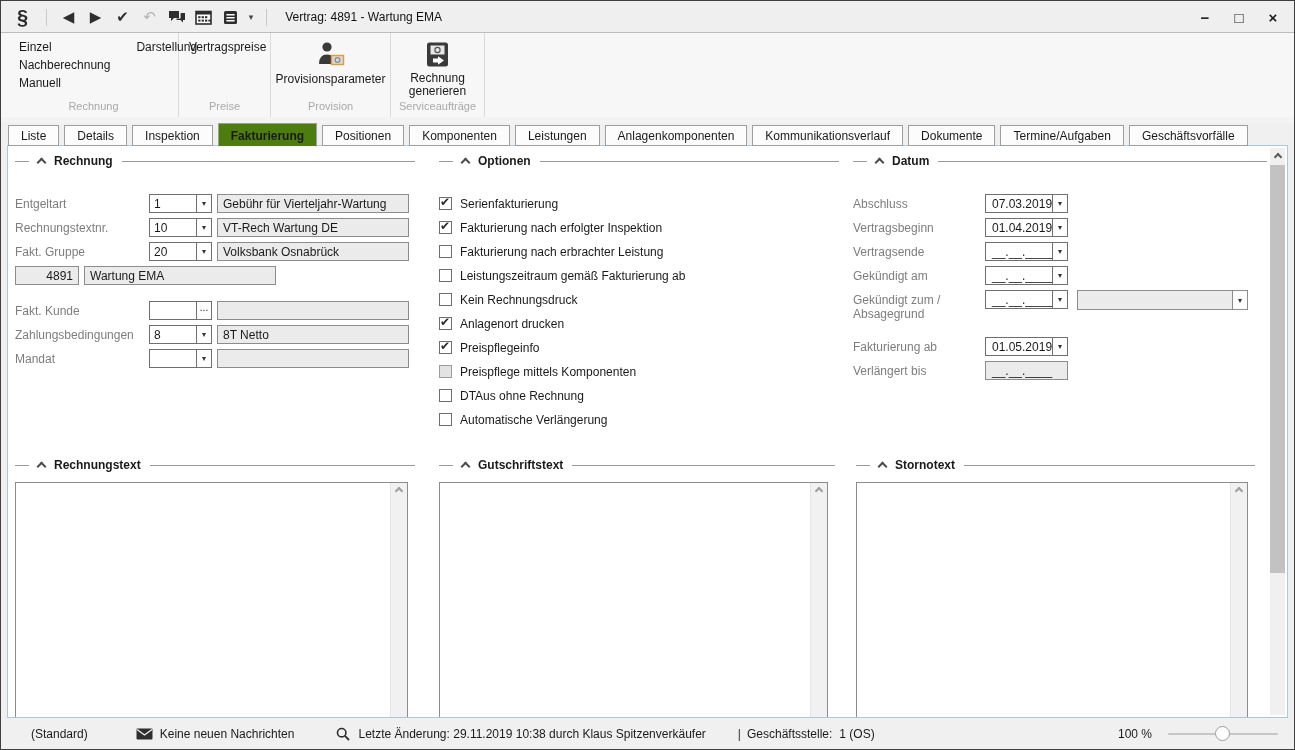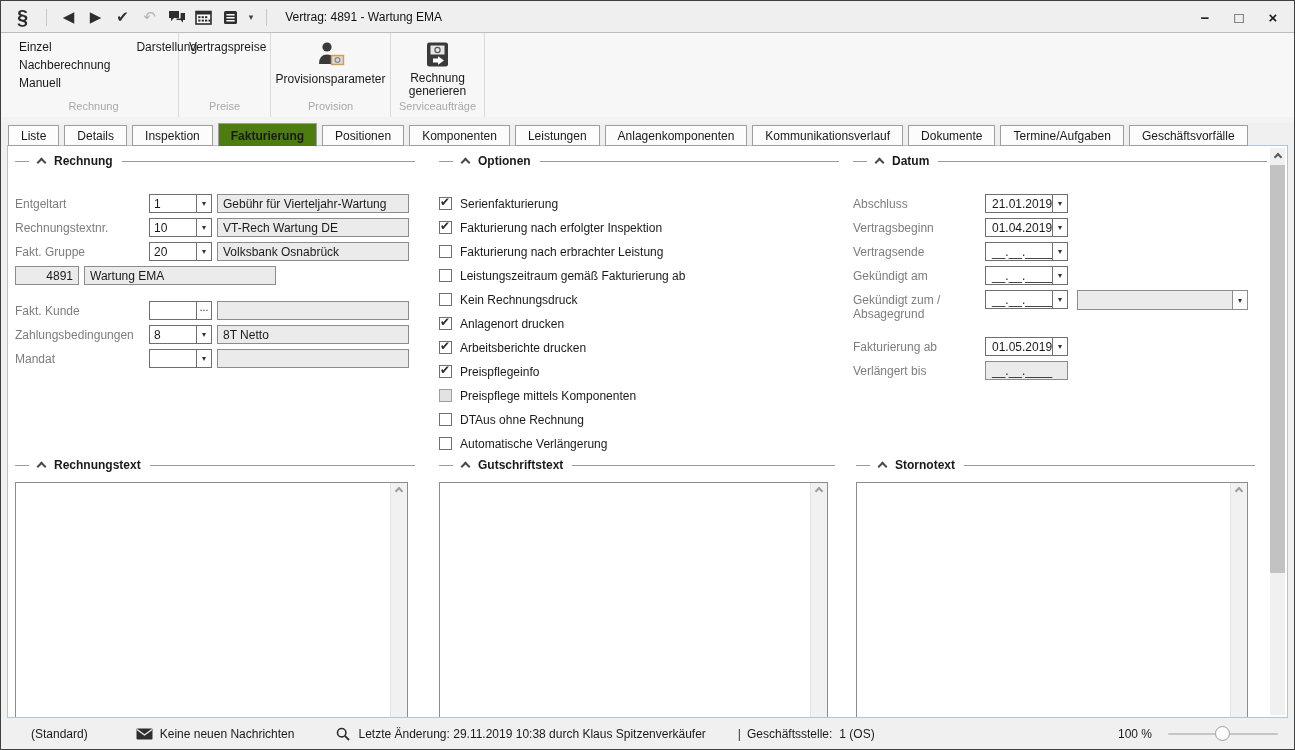--- a/index.html
+++ b/index.html
@@ -343,24 +343,20 @@
         <div class="cb-row">
             <span class="cb"></span>
             <span class="cb-label">Kein Rechnungsdruck</span>
           </div>
         <div class="cb-row">
             <span class="cb checked"></span>
             <span class="cb-label">Anlagenort drucken</span>
           </div>
         <div class="cb-row">
             <span class="cb checked"></span>
-            <span class="cb-label">Arbeitsberichte drucken</span>
-          </div>
-        <div class="cb-row">
-            <span class="cb checked"></span>
             <span class="cb-label">Preispflegeinfo</span>
           </div>
         <div class="cb-row">
             <span class="cb disabled"></span>
             <span class="cb-label">Preispflege mittels Komponenten</span>
           </div>
         <div class="cb-row">
             <span class="cb"></span>
             <span class="cb-label">DTAus ohne Rechnung</span>
           </div>
@@ -375,21 +371,21 @@
       <div class="sec-head">
         <span class="sh-dash"></span>
         <span class="sh-chev"></span>
         <span class="sh-title">Datum</span>
         <span class="sh-line"></span>
       </div>
       <div class="fields">
         <div class="frow">
           <span class="flabel datum">Abschluss</span>
           <span class="dcombo">
-            <span class="combo-text">21.01.2019</span>
+            <span class="combo-text">07.03.2019</span>
             <span class="combo-btn">▾</span>
           </span>
         </div>
         <div class="frow">
           <span class="flabel datum">Vertragsbeginn</span>
           <span class="dcombo">
             <span class="combo-text">01.04.2019</span>
             <span class="combo-btn">▾</span>
           </span>
         </div>

